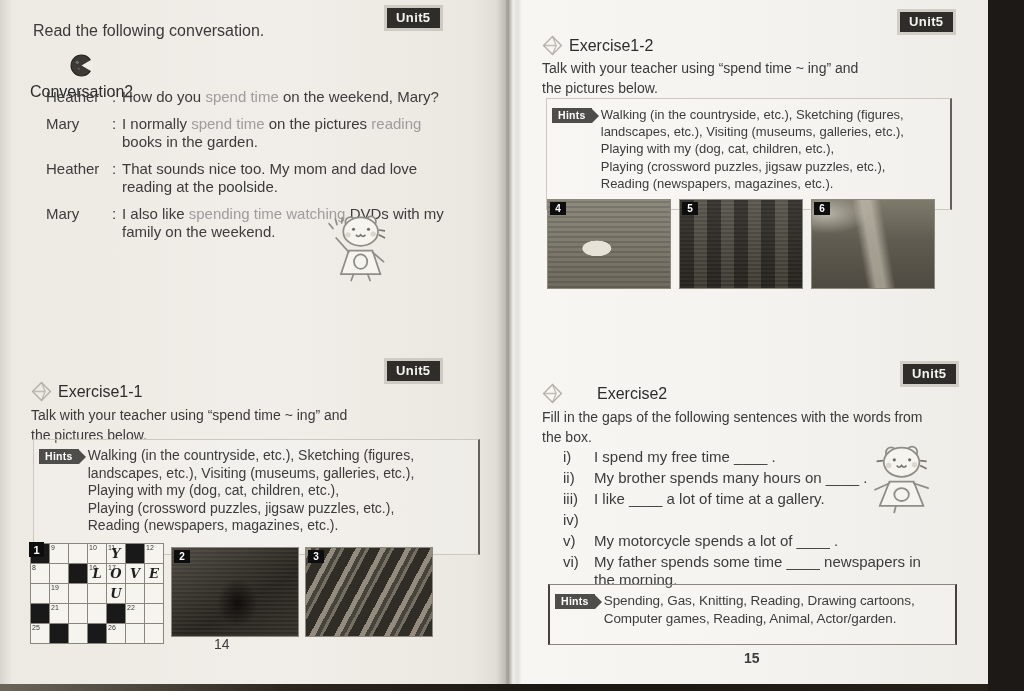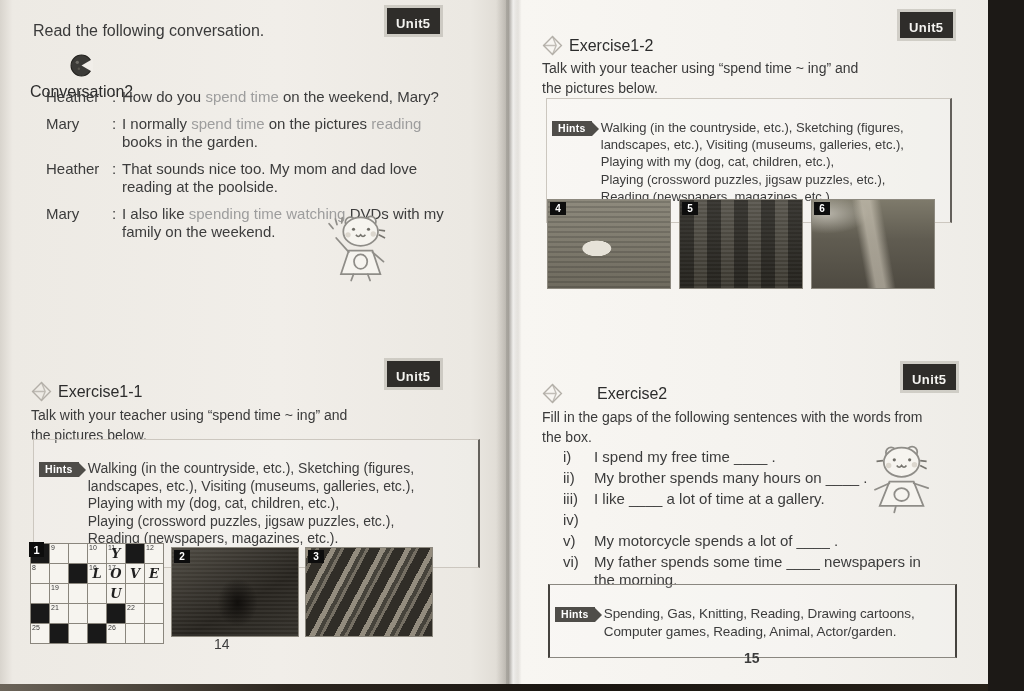--- a/index.html
+++ b/index.html
@@ -14,33 +14,33 @@
     background:linear-gradient(90deg,rgba(60,55,48,0) 0%,rgba(60,55,48,0.18) 35%,rgba(60,55,48,0.30) 48%,rgba(255,255,255,0.55) 66%,rgba(60,55,48,0.05) 85%,transparent 100%);}
   .table-strip{position:absolute;left:0;top:684px;width:1024px;height:7px;
     background:linear-gradient(90deg,#6b6459 0%,#2c261f 28%,#1a1611 55%,#272119 100%);}
 
   .abs{position:absolute;}
   .nw{white-space:nowrap;}
   .intro{font-size:16px;color:#3a3a3a;}
   .muted{color:#9d9d9d;}
 
   .unit-badge{position:absolute;background:#2f2d2a;color:#f5f4f1;font-size:13px;font-weight:bold;
-    padding:8px 9px 3px;letter-spacing:0.4px;box-shadow:0 0 0 3px rgba(150,145,136,0.35);}
+    padding:2px 9px 3px;letter-spacing:0.4px;box-shadow:0 0 0 3px rgba(150,145,136,0.35);}
 
   .heading{display:flex;align-items:center;gap:6px;font-size:16px;font-weight:normal;color:#2c2c2c;}
 
   
   .dialogue{width:420px;}
   .d-row{display:flex;margin-bottom:9px;font-size:15px;line-height:18px;color:#3c3c3c;}
   .d-speaker{width:60px;flex:none;}
   .d-colon{width:16px;flex:none;text-align:center;}
   .d-text{width:344px;white-space:nowrap;}
 
   
-  .hints-box{position:absolute;display:flex;gap:9px;padding:20px 6px 6px 5px;
+  .hints-box{position:absolute;display:flex;gap:9px;padding:7px 6px 6px 5px;
     border:1px solid #ccc7bf;border-right:2px solid #63605b;background:rgba(255,255,255,0.18);}
   .hints-box.heavy{border:1px solid #8a8780;border-left:2px solid #45423e;border-right:2px solid #45423e;}
   .hints-badge{flex:none;align-self:flex-start;margin-top:2px;position:relative;background:#4f4d49;color:#fff;
     font-size:10.5px;font-weight:bold;padding:1px 6px 2px;letter-spacing:0.3px;}
   .hints-badge::after{content:"";position:absolute;right:-7px;top:50%;transform:translateY(-50%);
     border-left:7px solid #4f4d49;border-top:7px solid transparent;border-bottom:7px solid transparent;}
   .hints-lines{color:#3c3c3c;}
   .hints-lines div{white-space:nowrap;}
   .hl-14 div{font-size:14px;line-height:17.6px;}
   .hl-13 div{font-size:13px;line-height:17.2px;}

